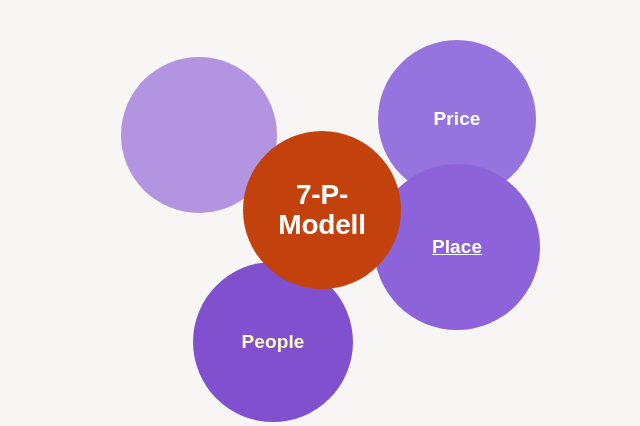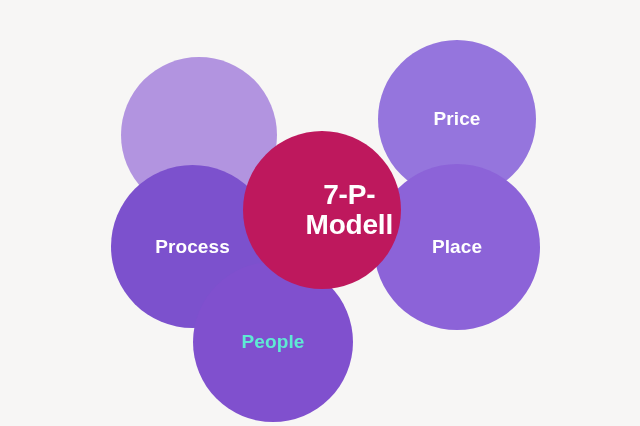--- a/index.html
+++ b/index.html
@@ -47,21 +47,21 @@
     line-height: 1.08;
     letter-spacing: -0.2px;
     box-sizing: border-box;
     user-select: none;
   }
   
   #petal-product        { left: 241px; top:  11px; width: 162px; height: 162px; }
   #petal-physical       { left: 121px; top:  57px; width: 156px; height: 156px; }
   #petal-price          { left: 378px; top:  40px; width: 158px; height: 158px; }
   #petal-process        { left: 111px; top: 165px; width: 163px; height: 163px; }
-  #petal-place          { left: 374px; top: 164px; width: 166px; height: 166px; }
+  #petal-place          { left: 374px; top: 164px; width: 166px; height: 166px; text-decoration: underline; }
   #petal-people         { left: 193px; top: 262px; width: 160px; height: 160px; }
   #petal-promotion      { left: 307px; top: 259px; width: 166px; height: 166px; }
   #center-circle        { left: 243px; top: 131px; width: 158px; height: 158px; }
 
   
   #petal-product   { z-index: 2; }
   #petal-physical  { z-index: 1; }
   #petal-price     { z-index: 1; }
   #petal-process   { z-index: 3; }
   #petal-place     { z-index: 2; }
@@ -80,33 +80,30 @@
   <div class="petal" id="petal-physical" style="background: rgb(178, 148, 224); color: rgb(255, 255, 255);">
     <span class="petal-label">
       <br>
     </span>
   </div>
 
   <div class="petal" id="petal-price" style="background: rgb(149, 117, 221); color: rgb(255, 255, 255);">
     <span class="petal-label">Price</span>
   </div>
 
-  <div class="petal" id="petal-process" style="background: rgb(124, 81, 205); color: rgb(255, 255, 255);">
-    <span class="petal-label">Process</span>
-  </div>
 
   <div class="petal" id="petal-place" style="background: rgb(140, 99, 216); color: rgb(255, 255, 255);">
     <span class="petal-label">Place</span>
   </div>
 
-  <div class="petal" id="petal-people" style="background: rgb(128, 80, 206); color: #5eead4;">
+  <div class="petal" id="petal-people" style="background: rgb(128, 80, 206); color: #fef9c3;">
     <span class="petal-label">People</span>
   </div>
 
 
-  <div class="center-node" id="center-circle" style="background: #be185d; color: rgb(255, 255, 255); justify-content: flex-end;">
+  <div class="center-node" id="center-circle" style="background: #c2410c; color: rgb(255, 255, 255);">
     <span class="center-label">
       <span>7-P-</span><br>
       <span>Modell</span>
     </span>
   </div>
 
 </div>
 
 </body></html>

